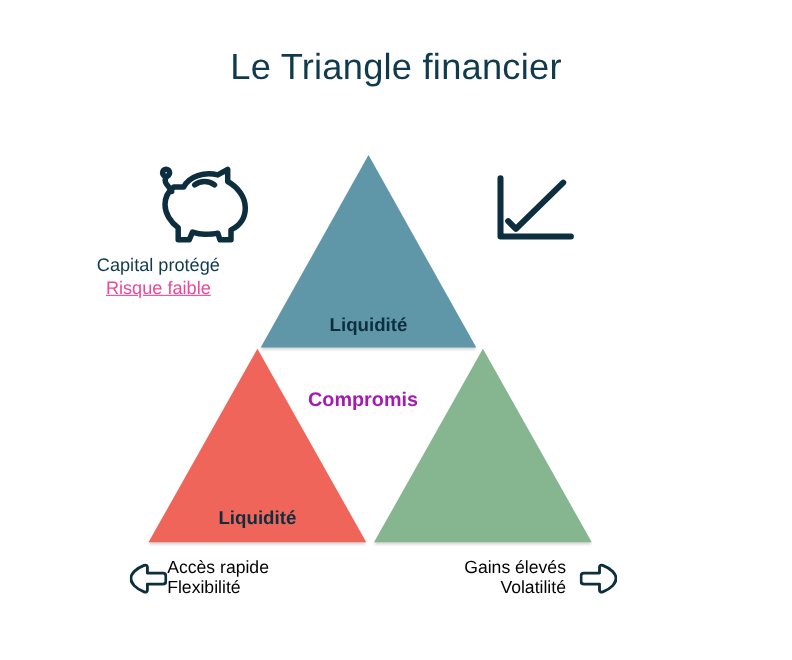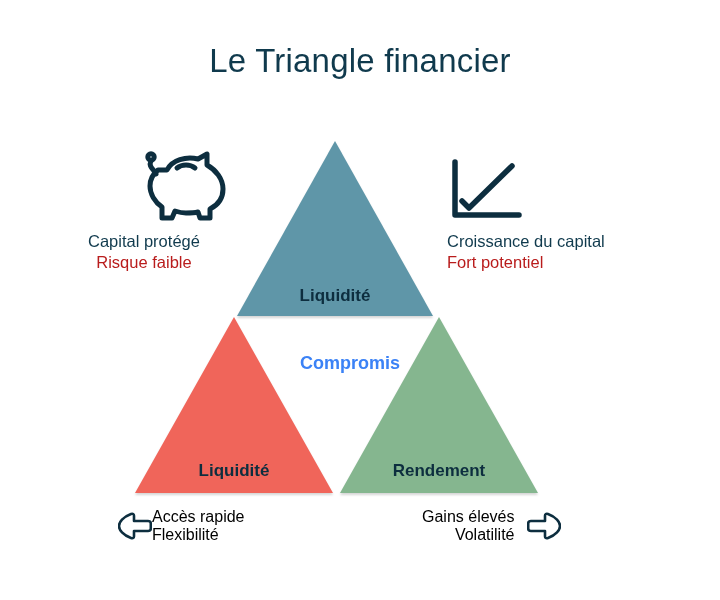--- a/index.html
+++ b/index.html
@@ -72,45 +72,46 @@
     color: #0d2e3f;
     text-align: center;
     white-space: nowrap;
   }
   .lbl-securite { left: 235px; top: 286px; width: 200px; }
   .lbl-liquidite { left: 135px; top: 461px; width: 198px; }
   .lbl-rendement { left: 340px; top: 461px; width: 198px; }
 
   .center-label {
     position: absolute;
-    left: 250px;
+    left: 230px;
     top: 353px;
     width: 200px;
     text-align: center;
     font-size: 18px;
     font-weight: bold;
-    color: #3b82f6;
+    color: #a21caf;
     white-space: nowrap;
   }
 
   
   .corner {
     position: absolute;
   }
   .corner .primary {
     font-size: 16.5px;
     color: #103a4d;
     white-space: nowrap;
     line-height: 1.28;
   }
   .corner .secondary {
     font-size: 16.5px;
-    color: #b91c1c;
+    color: #ec4899;
     white-space: nowrap;
     line-height: 1.28;
+    text-decoration: underline;
   }
 
   .corner-tl { left: 88px; top: 231px; text-align: center; }
   .corner-tr { left: 447px; top: 231px; text-align: left; }
 
   .icon-tl { position: absolute; left: 136px; top: 148px; }
   .icon-tr { position: absolute; left: 449px; top: 158px; }
 
   .bottom-row {
     position: absolute;
@@ -145,32 +146,27 @@
     <div class="secondary">Risque faible</div>
   </div>
 
   <div class="icon-tr">
     <svg width="76" height="66" viewBox="0 0 76 66" fill="none" stroke="#0d2e3f" stroke-width="5.5" stroke-linecap="round" stroke-linejoin="round">
       <path d="M6 4 L6 57 L70 57"></path>
       <path d="M13 43 L20 50 L63 8"></path>
     </svg>
   </div>
 
-  <div class="corner corner-tr">
-    <div class="primary">Croissance du capital</div>
-    <div class="secondary">Fort potentiel</div>
-  </div>
 
   <div class="tri tri-top"></div>
   <div class="tri tri-left"></div>
   <div class="tri tri-right"></div>
 
   <div class="tri-label lbl-securite">Liquidité</div>
   <div class="tri-label lbl-liquidite">Liquidité</div>
-  <div class="tri-label lbl-rendement">Rendement</div>
 
   <div class="center-label">Compromis</div>
 
   <div class="bottom-row bottom-left">
     <div>
       <svg width="34" height="34" viewBox="0 0 34 34" fill="none" stroke="#0d2e3f" stroke-width="2.6" stroke-linecap="round" stroke-linejoin="round">
         <path d="M13 5 C5 8, 1 13, 1 17 C1 21, 5 26, 13 29 C15 29.7, 16 28.8, 16 27.3 L16 22 L30 22 C31.6 22, 32.8 20.9, 32.8 19.4 L32.8 14.6 C32.8 13.1, 31.6 12, 30 12 L16 12 L16 6.7 C16 5.2, 15 4.3, 13 5 Z"></path>
       </svg>
     </div>
     <div class="texts">

